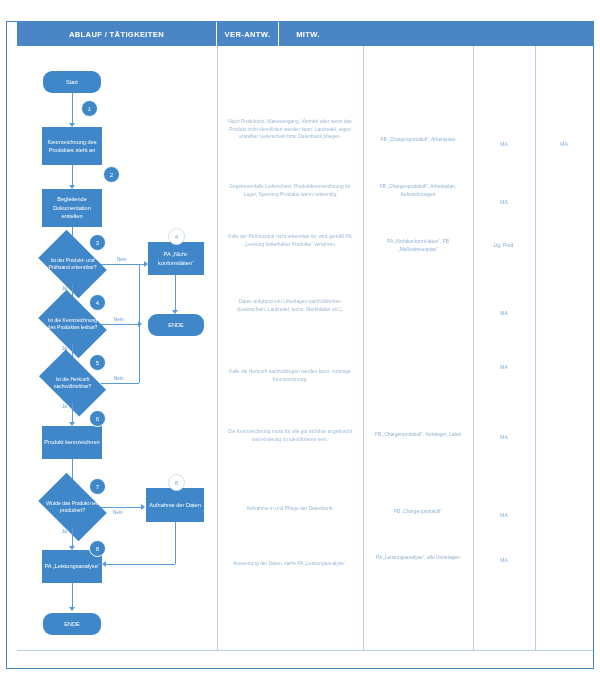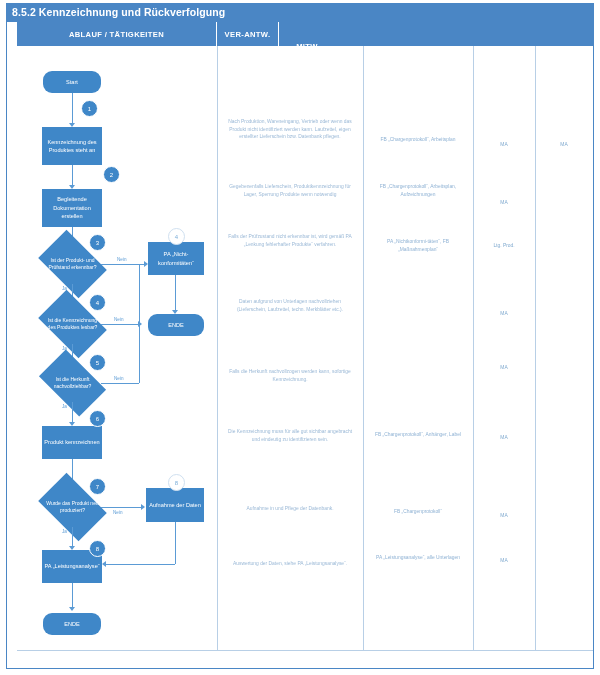--- a/index.html
+++ b/index.html
@@ -46,21 +46,21 @@
     color:#ffffff;font-size:7.6px;font-weight:bold;letter-spacing:.35px;
     display:flex;align-items:center;justify-content:center;
     box-sizing:border-box;height:100%;
     border-right:1px solid #ffffff;
   }
   .head-cell:last-child{border-right:none;}
   .c1{width:200px;}
   .c2{width:146px;}
   .c3{width:110px;}
   .c4{width:62px;}
-  .c5{width:58px;margin-top:12px;}
+  .c5{width:58px;}
 
   
   .body-area{
     position:absolute;left:17px;top:46px;width:576px;height:623px;
   }
   .col-div{
     position:absolute;top:0;width:0;height:604px;
     border-left:1px solid #b8cfe6;
   }
   .d1{left:200px;}
@@ -137,23 +137,20 @@
     box-sizing:border-box;padding:0 4px;
   }
   .tcell.docs{color:#8fb2d4;}
   .tcell.resp{color:#7fa9cf;}
 </style>
 </head>
 <body>
 
 <div class="page">
 
-  <div class="title-bar">
-    <span>8.5.2 Kennzeichnung und Rückverfolgung</span>
-  </div>
 
   <div class="phase-band">
     <div class="phase-label">Phase</div>
   </div>
 
   <div class="frame"></div>
 
   <div class="head-row">
     <div class="head-cell c1">ABLAUF / TÄTIGKEITEN</div>
     <div class="head-cell c4">VER-ANTW.</div>

